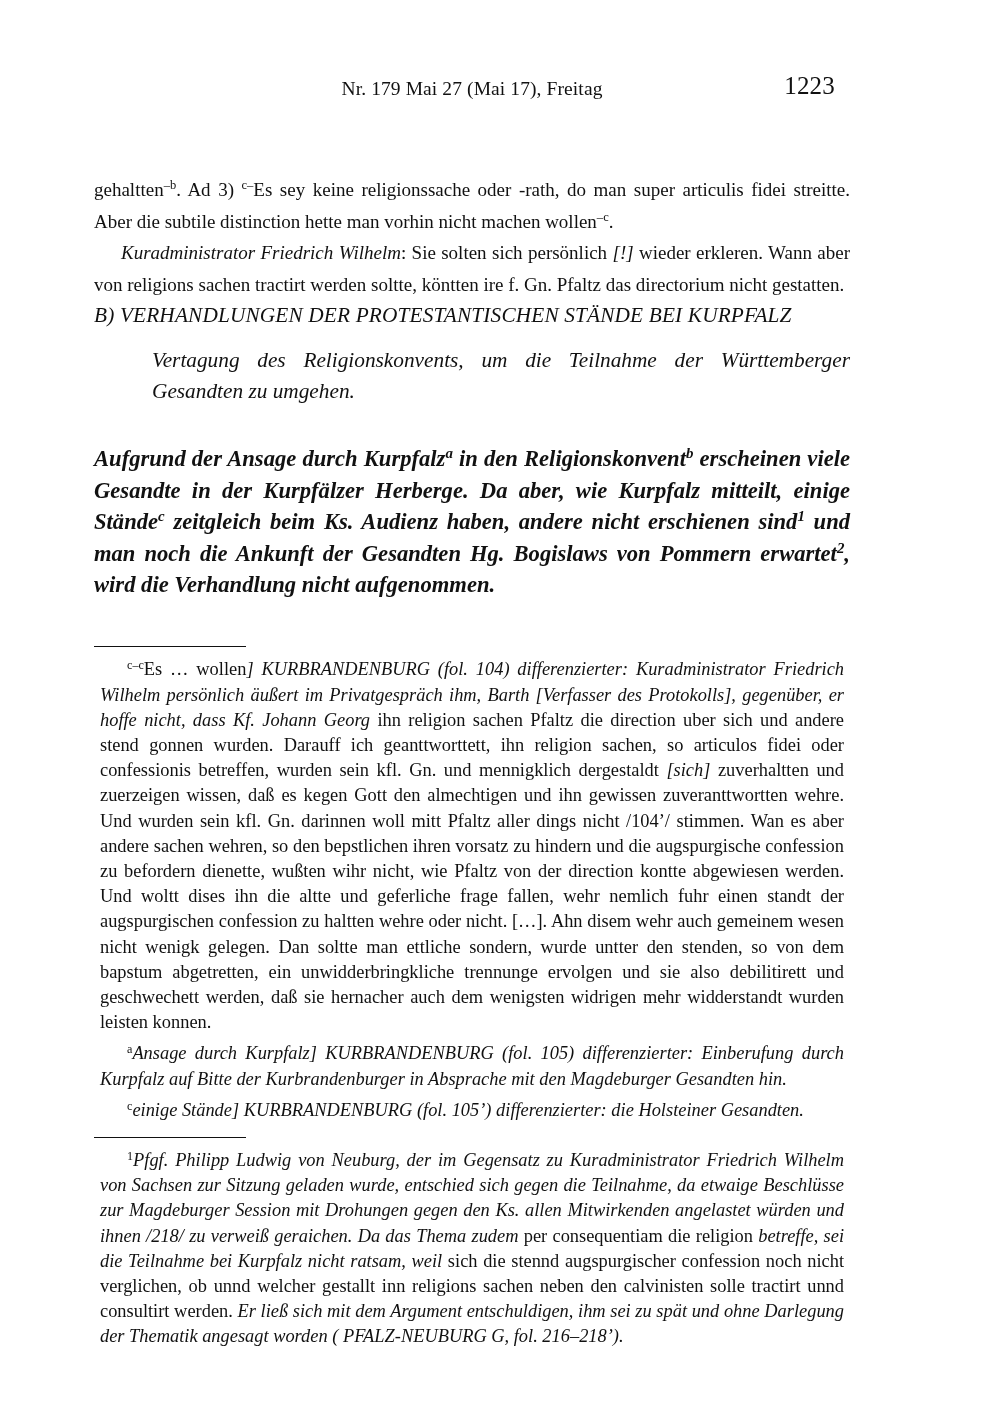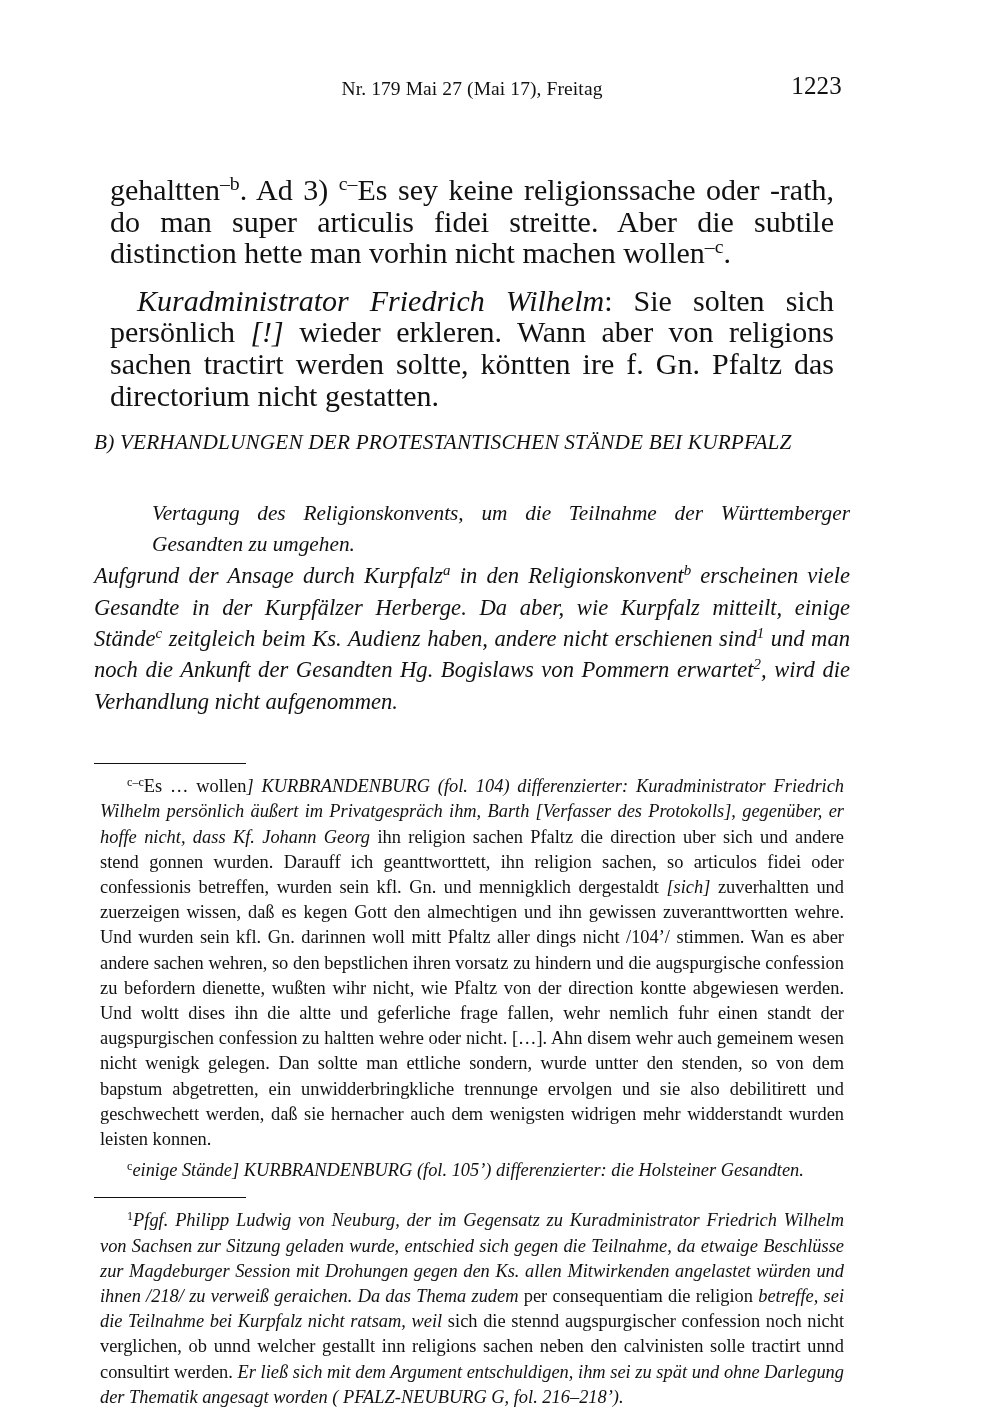--- a/index.html
+++ b/index.html
@@ -42,34 +42,34 @@
     left: 0;
     right: 0;
     top: 78px;
     text-align: center;
     font-size: 19.5px;
     letter-spacing: 0.1px;
     white-space: nowrap;
   }
   .runhead-folio {
     position: absolute;
-    right: 8px;
+    right: 15px;
     top: 72px;
     font-size: 25px;
     letter-spacing: 0.2px;
   }
 
   
   .body-block {
     margin-top: 44px;
   }
 
   p.body {
-    margin: 16px;
-    font-size: 30px;
+    margin: 0;
+    font-size: 19px;
     line-height: 31.6px;
     text-align: justify;
     text-justify: inter-word;
     hyphens: none;
   }
   p.body.indent {
     text-indent: 27px;
   }
 
   
@@ -82,32 +82,34 @@
   }
 
   .sub-line {
     margin-top: 20px;
     margin-left: 58px;
     font-size: 21.3px;
     line-height: 31px;
     font-style: italic;
   }
   .sub-line.para {
-    margin-top: 40px;
+    margin-top: 14px;
     width: 698px;
     text-align: justify;
     white-space: normal;
   }
 
   
   .regest {
+    margin-top: 36px;
     font-size: 22.6px;
     line-height: 31.4px;
     font-style: italic;
     text-align: justify;
+    font-weight: bold;
   }
 
   
   .apparatus {
     margin-top: 46px;
   }
   .app-rule {
     width: 152px;
     height: 0;
     border-top: 1.6px solid #111111;
@@ -167,20 +169,21 @@
       <div class="sub-line para">Vertagung des Religionskonvents, um die Teilnahme der Württemberger Gesandten zu umgehen.</div>
 
       <div class="regest"><span>Aufgrund der Ansage durch Kurpfalz</span><sup class="ital">a</sup><span> in den Religionskonvent</span><sup class="ital">b</sup><span> erscheinen viele Gesandte in der Kurpfälzer Herberge. Da aber, wie Kurpfalz mitteilt, einige Stände</span><sup class="ital">c</sup><span> zeitgleich beim Ks. Audienz haben, andere nicht erschienen sind</span><sup class="ital">1</sup><span> und man noch die Ankunft der Gesandten Hg. Bogislaws von Pommern erwartet</span><sup class="ital">2</sup><span>, wird die Verhandlung nicht aufgenommen.</span></div>
     </div>
 
     <div class="apparatus">
       <div class="app-rule"></div>
 
       <p class="app"><sup class="marker">c–c</sup><span>Es … wollen</span><i>]</i><i> KURBRANDENBURG (fol. 104) differenzierter: Kuradministrator Friedrich Wilhelm persönlich äußert im Privatgespräch ihm, Barth [Verfasser des Protokolls], gegenüber, er hoffe nicht, dass Kf. Johann Georg</i><span> ihn religion sachen Pfaltz die direction uber sich und andere stend gonnen wurden. Darauff ich geanttworttett, ihn religion sachen, so articulos fidei oder confessionis betreffen, wurden sein kfl. Gn. und mennigklich dergestaldt </span><i>[sich]</i><span> zuverhaltten und zuerzeigen wissen, daß es kegen Gott den almechtigen und ihn gewissen zuveranttwortten wehre. Und wurden sein kfl. Gn. darinnen woll mitt Pfaltz aller dings nicht /104’/ stimmen. Wan es aber andere sachen wehren, so den bepstlichen ihren vorsatz zu hindern und die augspurgische confession zu befordern dienette, wußten wihr nicht, wie Pfaltz von der direction kontte abgewiesen werden. Und woltt dises ihn die altte und geferliche frage fallen, wehr nemlich fuhr einen standt der augspurgischen confession zu haltten wehre oder nicht. […]. Ahn disem wehr auch gemeinem wesen nicht wenigk gelegen. Dan soltte man ettliche sondern, wurde untter den stenden, so von dem bapstum abgetretten, ein unwidderbringkliche trennunge ervolgen und sie also debilitirett und geschwechett werden, daß sie hernacher auch dem wenigsten widrigen mehr widderstandt wurden leisten konnen.</span></p>
 
+      <p class="app"><sup class="marker">a</sup><i>Ansage durch Kurpfalz</i><i>]</i><i> KURBRANDENBURG (fol. 105) differenzierter: Einberufung durch Kurpfalz auf Bitte der Kurbrandenburger in Absprache mit den Magdeburger Gesandten hin.</i></p>
 
 
       <p class="app"><sup class="marker">c</sup><i>einige Stände</i><i>]</i><i> KURBRANDENBURG (fol. 105’) differenzierter: die Holsteiner Gesandten.</i></p>
     </div>
 
     <div class="note-block">
       <div class="app-rule second"></div>
 
       <p class="app"><sup class="marker">1</sup><i>Pfgf. Philipp Ludwig von Neuburg, der im Gegensatz zu Kuradministrator Friedrich Wilhelm von Sachsen zur Sitzung geladen wurde, entschied sich gegen die Teilnahme, da etwaige Beschlüsse zur Magdeburger Session mit Drohungen gegen den Ks. allen Mitwirkenden angelastet würden und ihnen /218/ zu verweiß geraichen. Da das Thema zudem</i><span> per consequentiam die religion </span><i>betreffe, sei die Teilnahme bei Kurpfalz nicht ratsam, weil</i><span> sich die stennd augspurgischer confession noch nicht verglichen, ob unnd welcher gestallt inn religions sachen neben den calvinisten solle tractirt unnd consultirt werden. </span><i>Er ließ sich mit dem Argument entschuldigen, ihm sei zu spät und ohne Darlegung der Thematik angesagt worden ( PFALZ-NEUBURG G, fol. 216–218’).</i></p>
 

